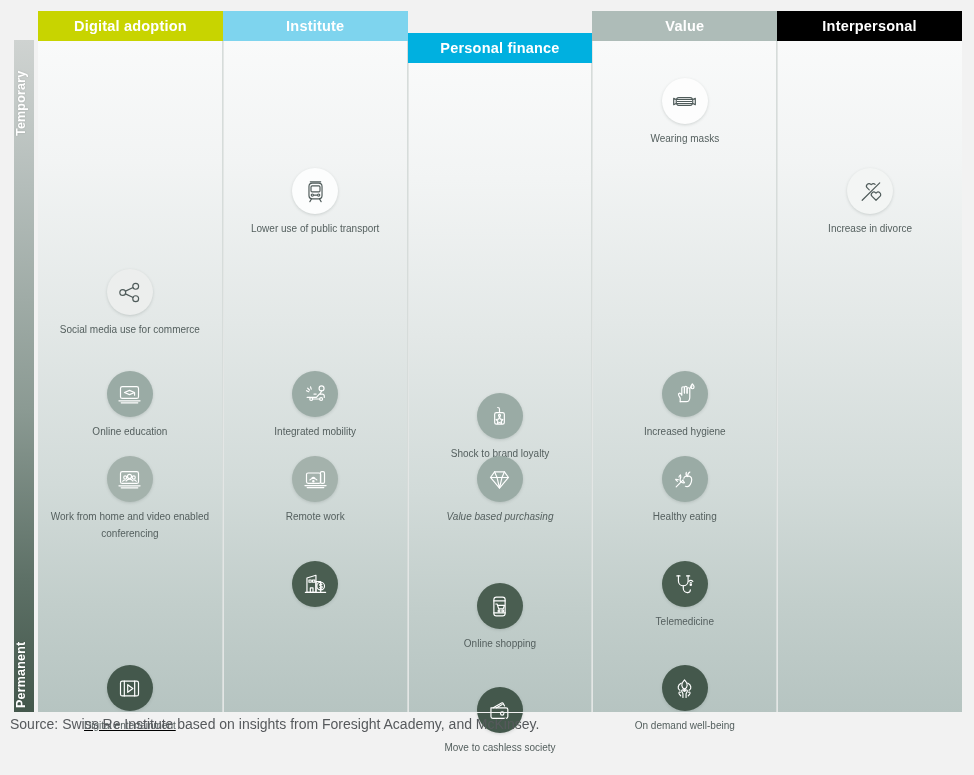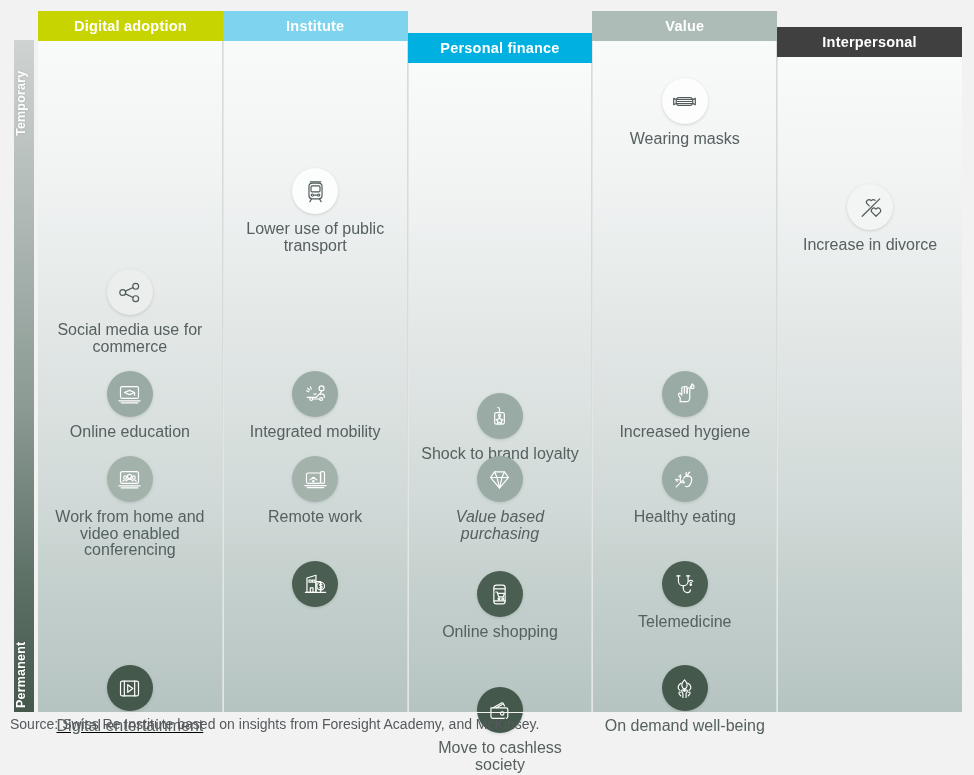--- a/index.html
+++ b/index.html
@@ -86,21 +86,21 @@
     border-radius: 50%;
     margin: 0 auto;
     display: flex;
     align-items: center;
     justify-content: center;
     box-shadow: 0 1px 3px rgba(80,95,90,.22);
   }
   .bubble svg { display: block; }
   .item-label {
     margin-top: 7px;
-    font-size: 16px;
+    font-size: 10px;
     line-height: 16.5px;
     color: #55605f;
     padding: 0 6px;
   }
 
   
   .footer {
     position: absolute;
     left: 10px; top: 716px;
     width: 950px;
@@ -253,21 +253,21 @@
             <div class="bubble" style="background: rgb(154, 171, 165);">
               <svg width="27" height="27" viewBox="0 0 24 24" fill="none" stroke="#ffffff" stroke-width="1.05" stroke-linecap="round" stroke-linejoin="round">
                 <path d="M4 10.2h16L12 19.6z"></path>
                 <path d="m7.6 5.2h8.8L20 10.2H4z"></path>
                 <path d="M7.6 5.2 9.8 10.2 12 19.6 14.2 10.2 16.4 5.2"></path>
                 <path d="M4 10.2h16"></path>
               </svg>
             </div>
             <div class="item-label">Value based purchasing</div>
           </div>
-          <div class="item" style="top: 508px;">
+          <div class="item" style="top: 520px;">
             <div class="bubble" style="background: rgb(74, 94, 81);">
               <svg width="27" height="27" viewBox="0 0 24 24" fill="none" stroke="#ffffff" stroke-width="1.05" stroke-linecap="round" stroke-linejoin="round">
                 <rect x="7" y="3.6" width="10" height="16.8" rx="2.2"></rect>
                 <path d="M7 7h10M7 17.6h10"></path>
                 <path d="M8.7 9.8h1.2l1.4 4.3h4l1.1-3.1H10.3"></path>
                 <circle cx="11.6" cy="15.9" r=".85"></circle>
                 <circle cx="14.9" cy="15.9" r=".85"></circle>
               </svg>
             </div>
             <div class="item-label">Online shopping</div>
@@ -348,21 +348,21 @@
                 <path d="M10.6 20v-3.4l-1-1.9c-.3-.6 0-1.2.5-1.4.5-.2 1 0 1.2.5l.4.8v-2.1"></path>
                 <path d="M13.4 20v-3.4l1-1.9c.3-.6 0-1.2-.5-1.4-.5-.2-1 0-1.2.5l-.4.8v-2.1"></path>
                 <path d="M8.4 15.3c-.5-.3-1.1-.2-1.3.3-.2.4 0 .9.3 1.3l1.3 1.6M15.6 15.3c.5-.3 1.1-.2 1.3.3.2.4 0 .9-.3 1.3l-1.3 1.6"></path>
               </svg>
             </div>
             <div class="item-label">On demand well-being</div>
           </div>
         </div>
       </div>
       <div class="col">
-        <div class="col-head" style="background: #404040; margin-top: 16px;">Interpersonal</div>
+        <div class="col-head" style="background: #000000;">Interpersonal</div>
         <div class="col-body">
           <div class="item" style="top: 127px;">
             <div class="bubble" style="background: rgb(243, 245, 244);">
               <svg width="27" height="27" viewBox="0 0 24 24" fill="none" stroke="#4f5b5a" stroke-width="1.05" stroke-linecap="round" stroke-linejoin="round">
                 <path d="M10.9 10.6 9.1 8.8c-.9-.9-.9-2.3 0-3.2.9-.9 2.3-.9 3.2 0l.3.3.3-.3c.9-.9 2.3-.9 3.2 0"></path>
                 <path d="M13.4 13.2c.9-.9 2.3-.9 3.2 0l.3.3.3-.3c.9-.9 2.3-.9 3.2 0 .9.9.9 2.3 0 3.2l-3.5 3.4-3.5-3.4c-.9-.9-.9-2.3 0-3.2z"></path>
                 <path d="M20.2 4.4 4.6 19.8"></path>
               </svg>
             </div>
             <div class="item-label">Increase in divorce</div>

